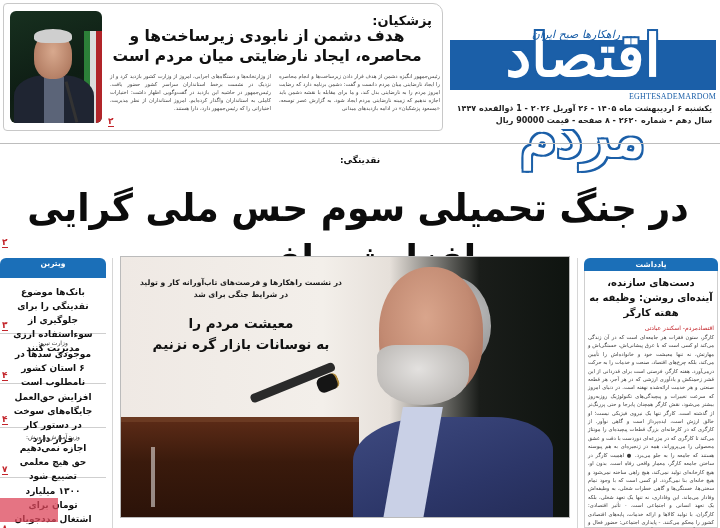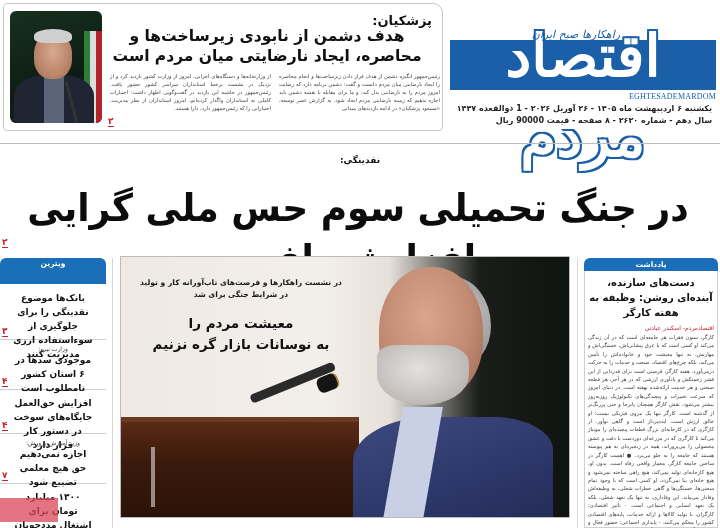--- a/index.html
+++ b/index.html
@@ -48,21 +48,21 @@
   .rule-main { position: absolute; left: 0; top: 143px; width: 720px; height: 1px; background: #bdbdbd; }
   .kicker-main { position: absolute; left: 0; top: 155px; width: 720px; text-align: center; direction: rtl;
     font-size: 9px; font-weight: bold; }
   .headline-main { position: absolute; left: 8px; top: 186px; width: 700px; text-align: center; direction: rtl;
     font-family: "DejaVu Sans", sans-serif; font-weight: bold; font-size: 36px; line-height: 48px; letter-spacing: -1px;
     color: #0c0c0c; transform: scaleY(1.05); }
   .main-ref { position: absolute; left: 2px; top: 238px; }
 
   
   .left-col { position: absolute; left: 0; top: 258px; width: 106px; height: 270px; }
-  .section-tab { height: 26px; border-radius: 6px 6px 0 0; background: #1b6fb8; color: #fff; text-align: center;
+  .section-tab { height: 20px; border-radius: 6px 6px 0 0; background: #1b6fb8; color: #fff; text-align: center;
     font-size: 7.5px; line-height: 12px; font-weight: bold; direction: rtl; }
   .brief { padding: 4px 13px 3px; border-bottom: 1px solid #cfcfcf; direction: rtl; text-align: center; position: relative; }
   .brief .b-kicker { font-size: 6px; color: #333; line-height: 9px; }
   .brief .b-title { font-size: 9px; font-weight: bold; line-height: 14px; color: #111; }
   .brief .b-ref { position: absolute; left: 2px; bottom: 2px; }
   .ad-stamp { position: absolute; left: 0; top: 498px; width: 58px; height: 24px; background: rgba(220,70,90,0.75); }
 
   
   .photo-block { position: absolute; left: 120px; top: 256px; width: 450px; height: 262px; border: 1px solid #bbb;
     background: linear-gradient(90deg, #efe9e4 0%, #f3efea 45%, #e6e0da 60%, #1a1d1a 80%, #0f1410 100%); overflow: hidden; }

